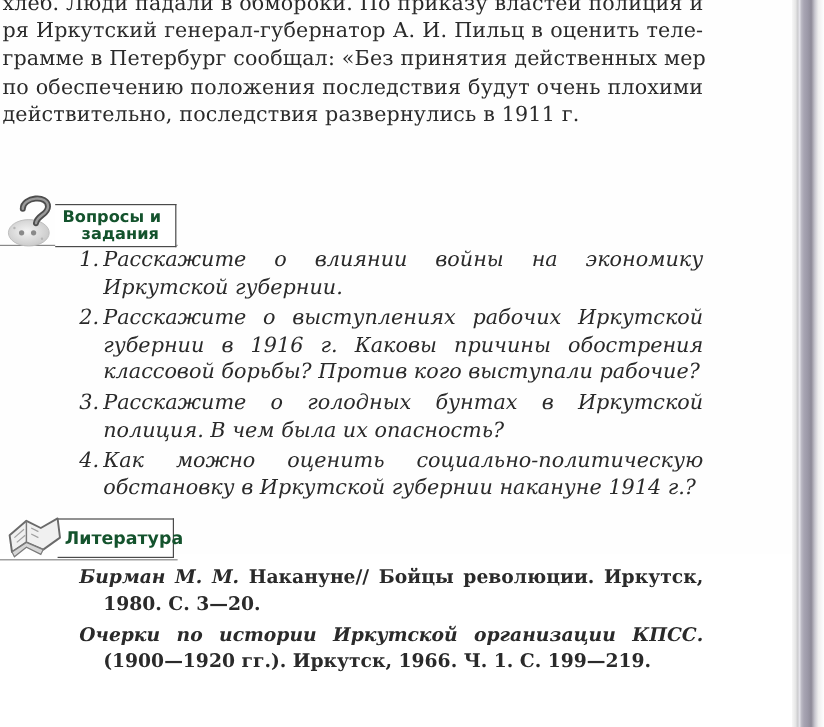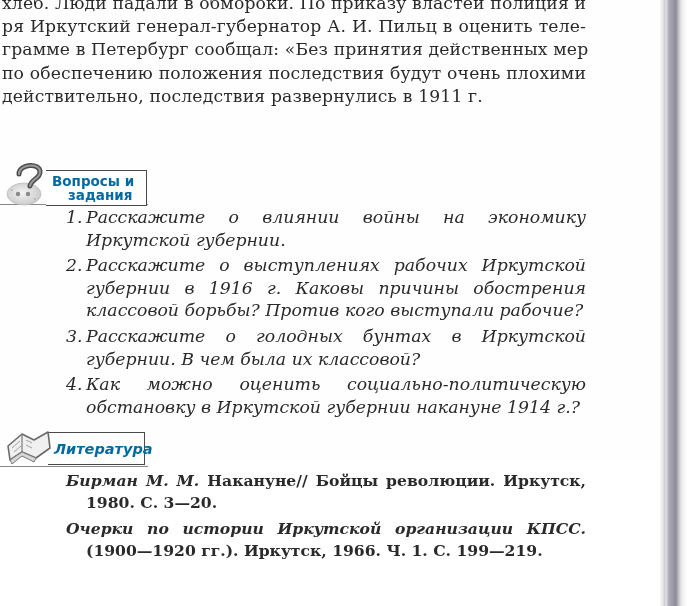--- a/index.html
+++ b/index.html
@@ -81,21 +81,21 @@
       top: 422px;
     }
     .head-box {
       position: absolute;
       border-top: 1.5px solid #4a4a4a;
       border-right: 1.5px solid #4a4a4a;
       border-bottom: 1.5px solid #4a4a4a;
       background: #fff;
       font-family: "DejaVu Sans", "Liberation Sans", sans-serif;
       font-weight: bold;
-      color: #0369a1;
+      color: #14532d;
     }
     .qhead .head-box {
       left: 46px;
       top: 12px;
       width: 100px;
       height: 34px;
       font-size: 13.5px;
       line-height: 14px;
     }
     .qhead .head-box .l1 {
@@ -118,21 +118,20 @@
     }
     .lhead .head-box {
       left: 48px;
       top: 10px;
       width: 97px;
       height: 33px;
       font-size: 14.5px;
       line-height: 33px;
       padding-left: 6px;
       box-sizing: border-box;
-      font-style: italic;
     }
     .lhead .underline {
       position: absolute;
       left: 0px;
       top: 44px;
       width: 148px;
       height: 1px;
       background: #888;
     }
     .icon {
@@ -245,21 +244,21 @@
     <li>
       <span class="num">1.</span>
       <span class="q">Расскажите о влиянии войны на экономику Иркутской губернии.</span>
     </li>
     <li>
       <span class="num">2.</span>
       <span class="q">Расскажите о выступлениях рабочих Иркутской губернии в 1916 г. Каковы причины обострения классовой борьбы? Против кого выступали рабочие?</span>
     </li>
     <li>
       <span class="num">3.</span>
-      <span class="q">Расскажите о голодных бунтах в Иркутской губернии. В чем была их классовой?</span>
+      <span class="q">Расскажите о голодных бунтах в Иркутской полиция. В чем была их опасность?</span>
     </li>
     <li>
       <span class="num">4.</span>
       <span class="q">Как можно оценить социально-политическую обстановку в Иркутской губернии накануне 1914 г.?</span>
     </li>
   </ol>
 
   <div class="section-head lhead">
     <div class="underline"></div>
     <div class="head-box">

